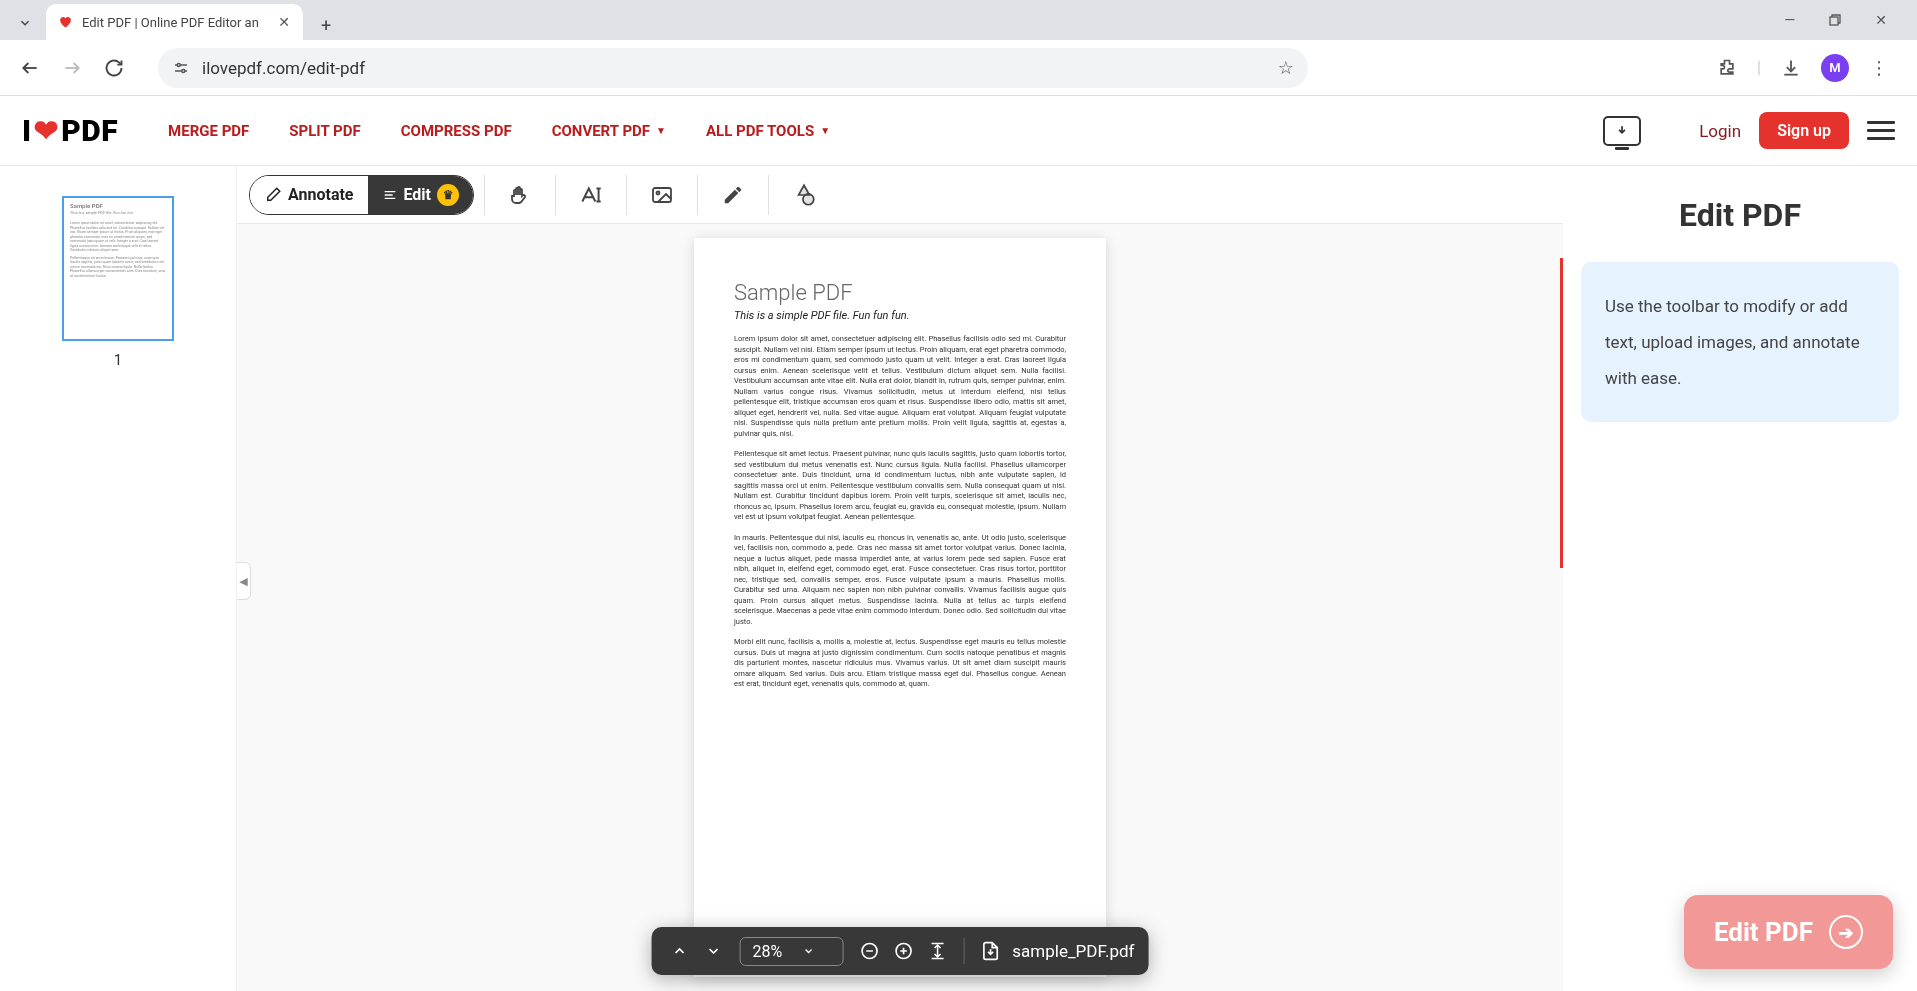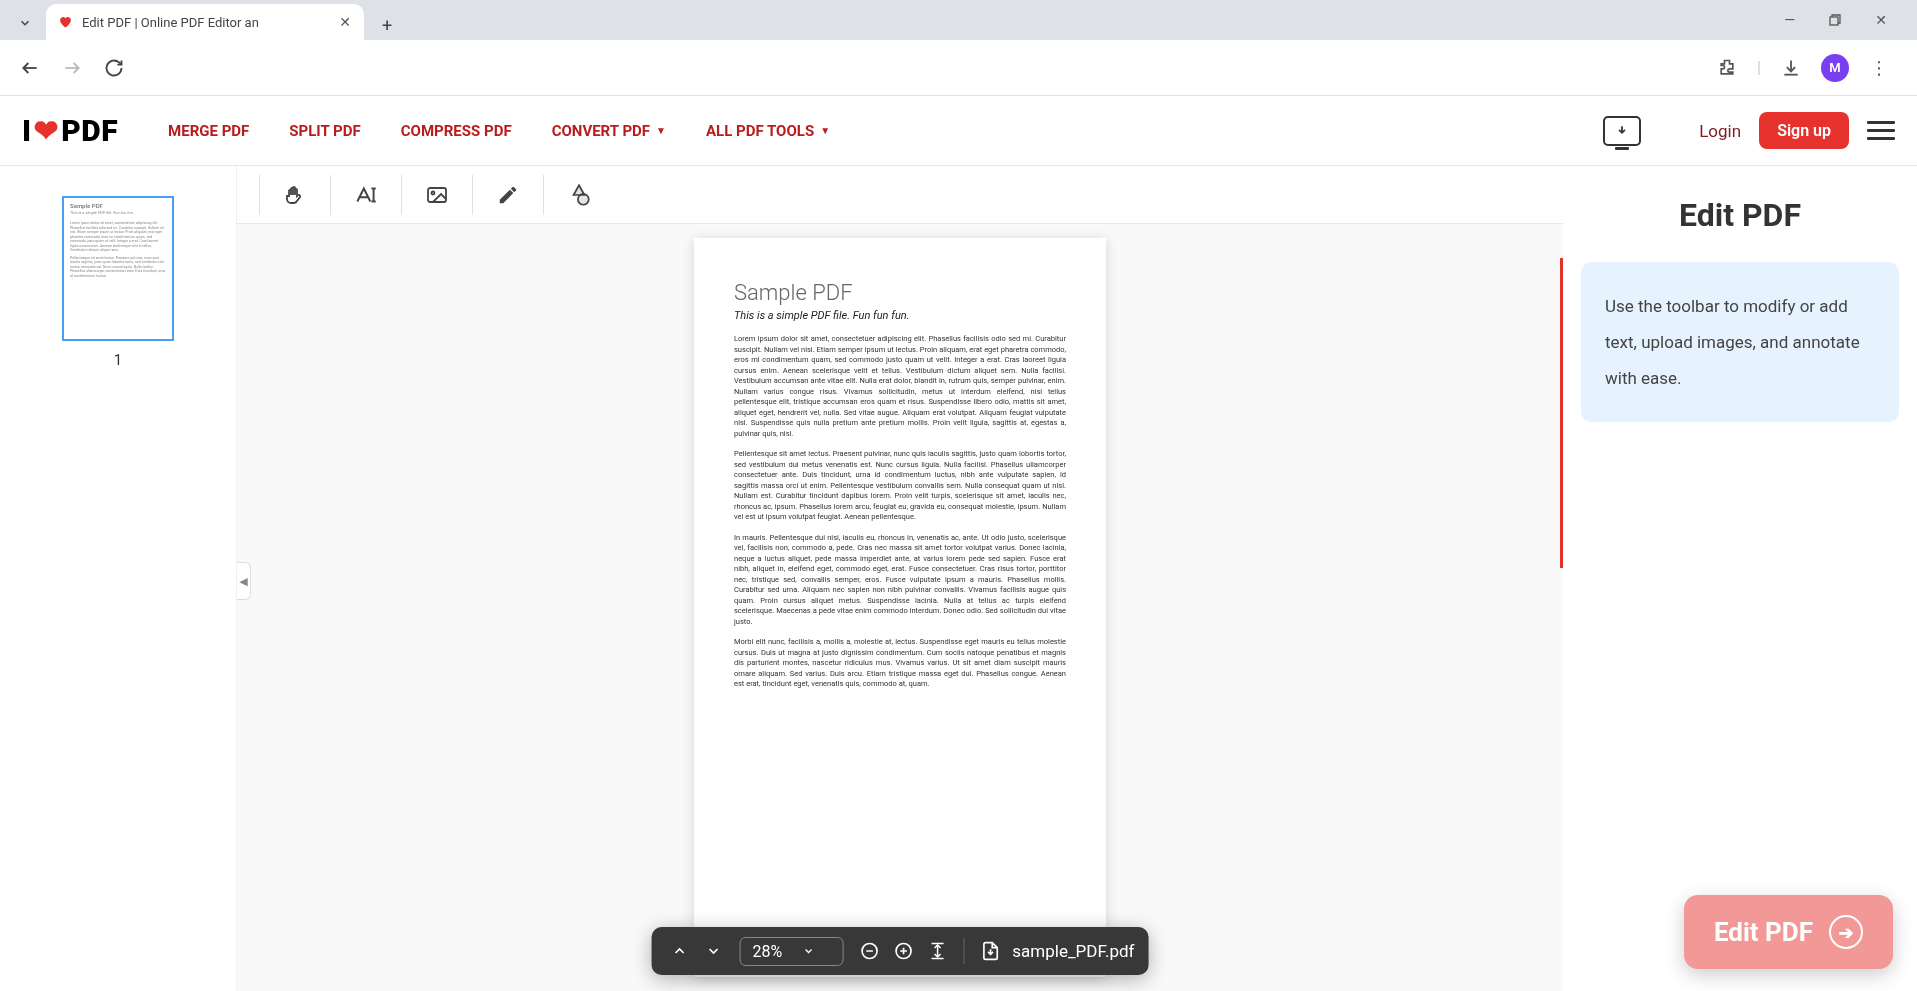--- a/index.html
+++ b/index.html
@@ -1,21 +1,21 @@
 <!DOCTYPE html>
 <html><head>
 <meta charset="utf-8">
 <style>
 * { margin: 0; padding: 0; box-sizing: border-box; font-family: -apple-system, BlinkMacSystemFont, "Segoe UI", Roboto, Arial, sans-serif; }
 body { background: #fff; overflow: hidden; width: 1917px; height: 991px; position: relative; }
 
 
 .browser-chrome { background: #dee1e6; height: 40px; display: flex; align-items: flex-end; padding-left: 8px; }
 .tab-dropdown { width: 34px; height: 34px; display: flex; align-items:center; justify-content:center; border-radius: 8px; margin-right: 4px; cursor: pointer; }
-.browser-tab { background: #fff; height: 36px; border-radius: 10px 10px 0 0; width: 318px; display: flex; align-items: center; padding: 0 10px; gap: 8px; }
+.browser-tab { background: #fff; height: 36px; border-radius: 10px 10px 0 0; width: 257px; display: flex; align-items: center; padding: 0 10px; gap: 8px; }
 .tab-favicon { width: 18px; height: 18px; display:flex; align-items:center; justify-content:center; }
 .tab-title { font-size: 13px; color: #444; white-space: nowrap; overflow: hidden; flex: 1; }
 .tab-close { width: 18px; height:18px; display:flex; align-items:center; justify-content:center; font-size: 14px; color:#555; cursor:pointer;}
 .new-tab { width:30px; height:30px; display:flex; align-items:center; justify-content:center; margin-left: 8px; font-size:18px; color:#444; cursor:pointer; }
 .window-controls { margin-left: auto; display:flex; gap: 18px; padding-right: 22px; align-items:center; height: 40px; color:#555; }
 .window-controls span { font-size: 14px; cursor: pointer; padding: 4px 8px; }
 
 .browser-toolbar { background: #fff; height: 56px; display:flex; align-items:center; gap: 6px; padding: 0 12px; border-bottom: 1px solid #e0e0e0;}
 .nav-btn { width: 36px; height:36px; display:flex; align-items:center; justify-content:center; border-radius: 50%; cursor:pointer; color:#555; font-size: 18px;}
 .nav-btn.disabled { color: #bbb; }
@@ -136,20 +136,32 @@
         <polyline points="14 6 20 12 14 18"></polyline>
       </svg>
   </div>
   <div class="nav-btn">
     <svg width="20" height="20" viewBox="0 0 24 24" fill="none" stroke="#444" stroke-width="2.2">
         <path d="M21 12a9 9 0 1 1-3-6.7L21 8"></path>
         <polyline points="21 3 21 8 16 8"></polyline>
       </svg>
   </div>
   <div style="width:14px"></div>
+  <div class="url-bar">
+    <span>
+      <svg width="18" height="18" viewBox="0 0 24 24" fill="none" stroke="#555" stroke-width="2">
+          <line x1="4" y1="8" x2="20" y2="8"></line>
+          <line x1="4" y1="16" x2="20" y2="16"></line>
+          <circle cx="9" cy="8" r="2" fill="#fff"></circle>
+          <circle cx="15" cy="16" r="2" fill="#fff"></circle>
+        </svg>
+    </span>
+    <span class="url-text">ilovepdf.com/edit-pdf</span>
+    <span class="url-star">☆</span>
+  </div>
   <div class="toolbar-right">
     <span class="toolbar-icon">
       <svg width="20" height="20" viewBox="0 0 24 24" fill="none" stroke="#555" stroke-width="2">
           <path d="M9 3h6v4h4v6h-4a2 2 0 0 0-2 2 2 2 0 0 0 2 2h4v2H5v-6h2a2 2 0 0 0 2-2 2 2 0 0 0-2-2H5V7h4z"></path>
         </svg>
     </span>
     <span style="color:#ccc">|</span>
     <span class="toolbar-icon">
       <svg width="20" height="20" viewBox="0 0 24 24" fill="none" stroke="#555" stroke-width="2.2">
           <line x1="12" y1="3" x2="12" y2="15"></line>
@@ -217,20 +229,37 @@
         <div>Lorem ipsum dolor sit amet, consectetuer adipiscing elit. Phasellus facilisis odio sed mi. Curabitur suscipit. Nullam vel nisi. Etiam semper ipsum ut lectus. Proin aliquam, erat eget pharetra commodo, eros mi condimentum quam, sed commodo justo quam ut velit. Integer a erat. Cras laoreet ligula cursus enim. Aenean scelerisque velit et tellus. Vestibulum dictum aliquet sem.</div>
         <div style="height:3px;"></div>
         <div>Pellentesque sit amet lectus. Praesent pulvinar, nunc quis iaculis sagittis, justo quam lobortis tortor, sed vestibulum dui metus venenatis est. Nunc cursus ligula. Nulla facilisi. Phasellus ullamcorper consectetuer ante. Duis tincidunt, urna id condimentum luctus.</div>
       </div>
     </div>
     <div class="thumb-num">1</div>
   </div>
 
   <div class="canvas-area">
     <div class="editor-toolbar">
+      <div class="mode-toggle">
+        <div class="mode-annotate">
+          <svg width="18" height="18" viewBox="0 0 24 24" fill="none" stroke="#222" stroke-width="2">
+              <path d="M17 3l4 4-12 12H5v-4z"></path>
+            </svg>
+          <span>Annotate</span>
+        </div>
+        <div class="mode-edit">
+          <svg width="16" height="16" viewBox="0 0 24 24" fill="none" stroke="#fff" stroke-width="2">
+              <line x1="4" y1="7" x2="20" y2="7"></line>
+              <line x1="4" y1="12" x2="16" y2="12"></line>
+              <line x1="4" y1="17" x2="20" y2="17"></line>
+            </svg>
+          <span>Edit</span>
+          <span class="crown-badge">♛</span>
+        </div>
+      </div>
       <div class="tool-sep"></div>
       <div class="tool-btn">
         <svg width="24" height="24" viewBox="0 0 24 24" fill="none" stroke="#444" stroke-width="1.8">
             <path d="M6 13V8a1 1 0 0 1 2 0v4V6a1 1 0 0 1 2 0v6V5a1 1 0 0 1 2 0v7V7a1 1 0 0 1 2 0v6l1-1a1.5 1.5 0 0 1 2 2l-3 4a4 4 0 0 1-3 2h-3a4 4 0 0 1-4-4v-3z"></path>
           </svg>
       </div>
       <div class="tool-sep"></div>
       <div class="tool-btn">
         <svg width="26" height="26" viewBox="0 0 24 24" fill="none" stroke="#444" stroke-width="1.8">
             <path d="M4 18L10 6l6 12M6 14h8"></path>

